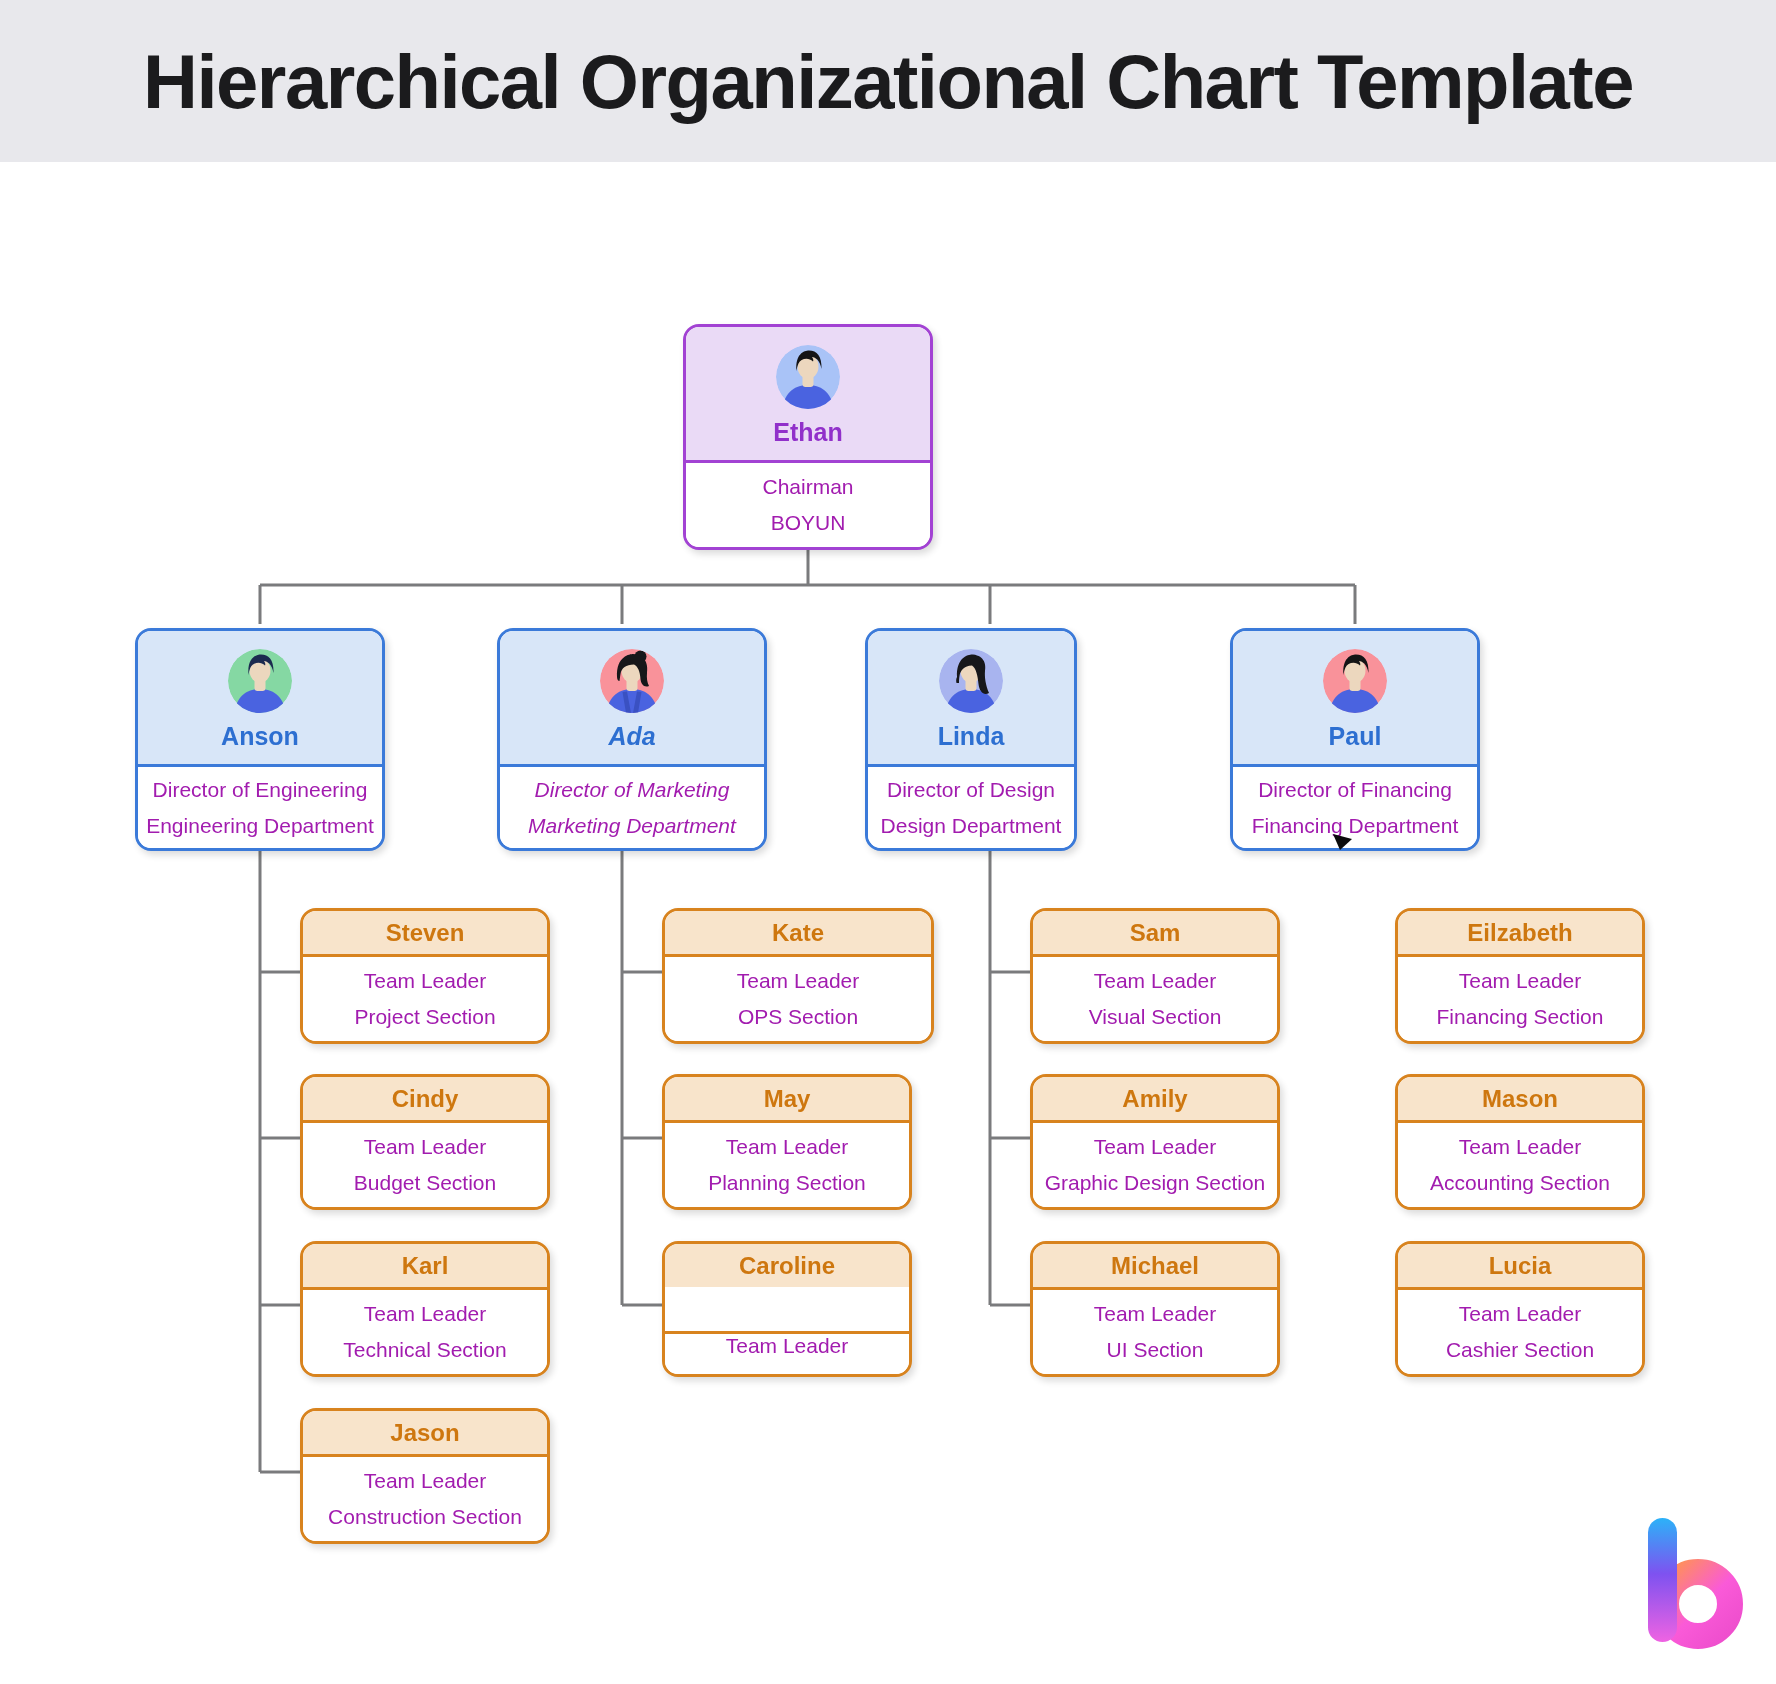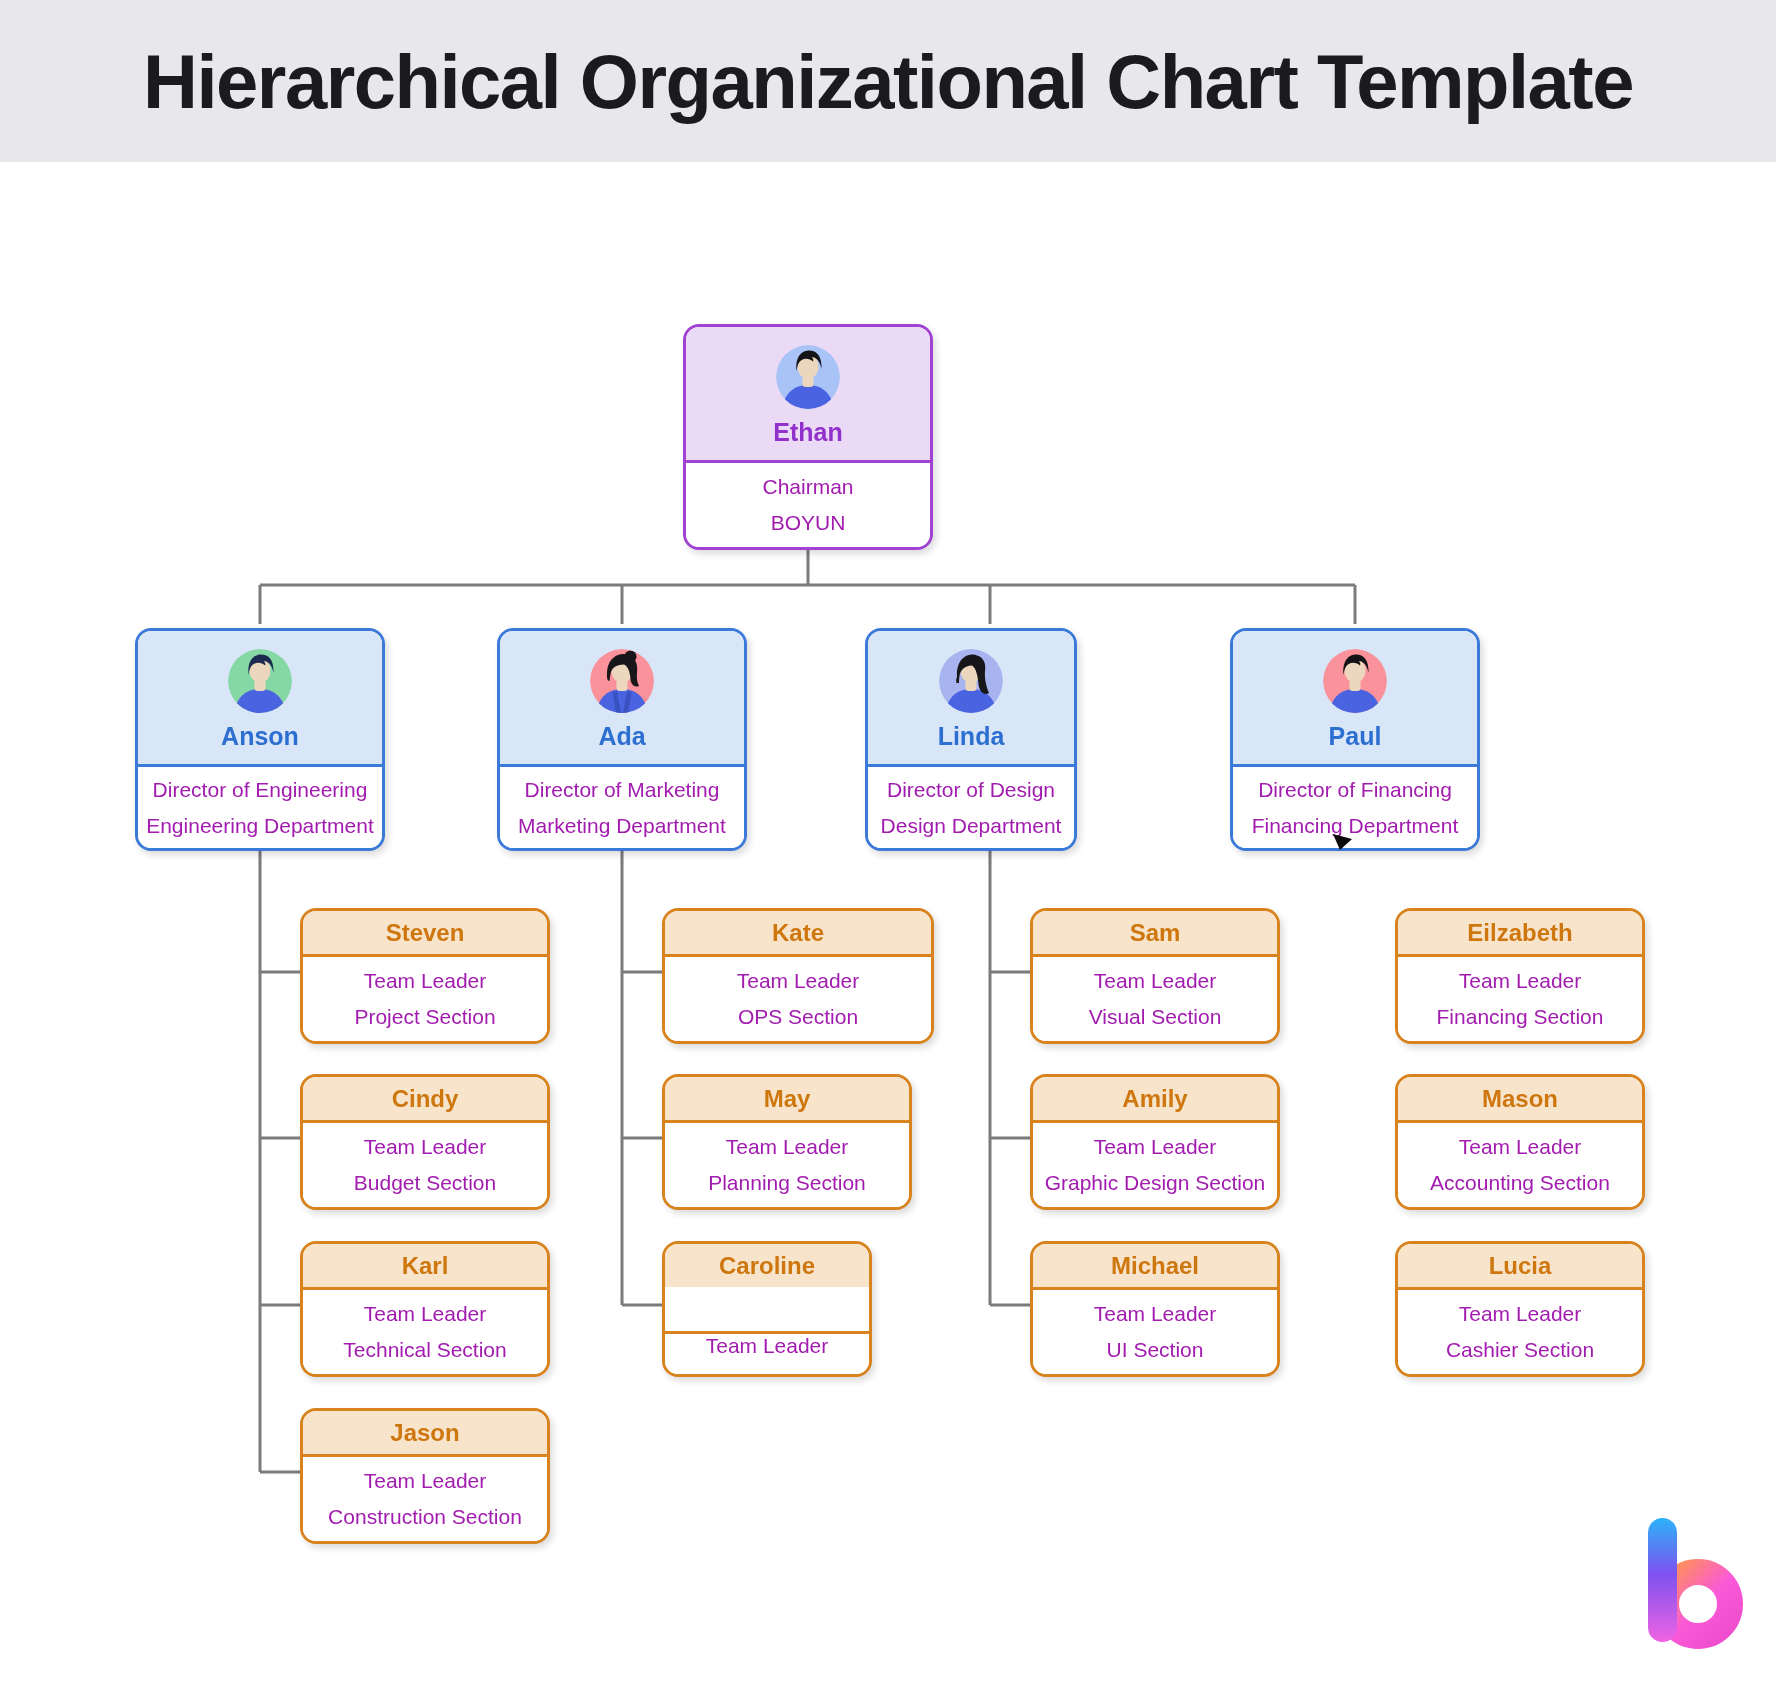--- a/index.html
+++ b/index.html
@@ -130,21 +130,21 @@
       </div>
       <div class="card t-orange leaf" style="left: 300px; top: 1404px; width: 250px; height: 136px;">
         <div class="hd">
           <div class="nm">Jason</div>
         </div>
         <div class="bd">
           <div class="line">Team Leader</div>
           <div class="line">Construction Section</div>
         </div>
       </div>
-      <div class="card t-blue big" style="left: 497px; top: 624px; width: 250px; height: 223px;">
+      <div class="card t-blue big" style="left: 497px; top: 624px; width: 270px; height: 223px; font-style: italic;">
         <div class="hd">
           <span class="avatar"><svg viewBox="0 0 64 64" width="64" height="64">
               <defs>
                 <clipPath id="cpada">
                   <circle cx="32" cy="32" r="32"></circle>
                 </clipPath>
               </defs>
               <g clip-path="url(#cpada)">
                 <circle cx="32" cy="32" r="32" fill="#f9929a"></circle>
                 <path d="M6,64 C9,46 20,40 32,40 C44,40 55,46 58,64 Z" fill="#4a63e0"></path>
@@ -175,21 +175,21 @@
       </div>
       <div class="card t-orange leaf" style="left: 662px; top: 1070px; width: 250px; height: 136px;">
         <div class="hd">
           <div class="nm">May</div>
         </div>
         <div class="bd">
           <div class="line">Team Leader</div>
           <div class="line">Planning Section</div>
         </div>
       </div>
-      <div class="card t-orange leaf" style="left: 662px; top: 1237px; width: 210px; height: 136px; gap: 44px;">
+      <div class="card t-orange leaf" style="left: 662px; top: 1237px; width: 250px; height: 136px; gap: 44px;">
         <div class="hd">
           <div class="nm">Caroline</div>
         </div>
         <div class="bd">
           <div class="line">Team Leader</div>
           <div class="line">Operation Section</div>
         </div>
       </div>
       <div class="card t-blue big" style="left: 865px; top: 624px; width: 212px; height: 223px;">
         <div class="hd">

